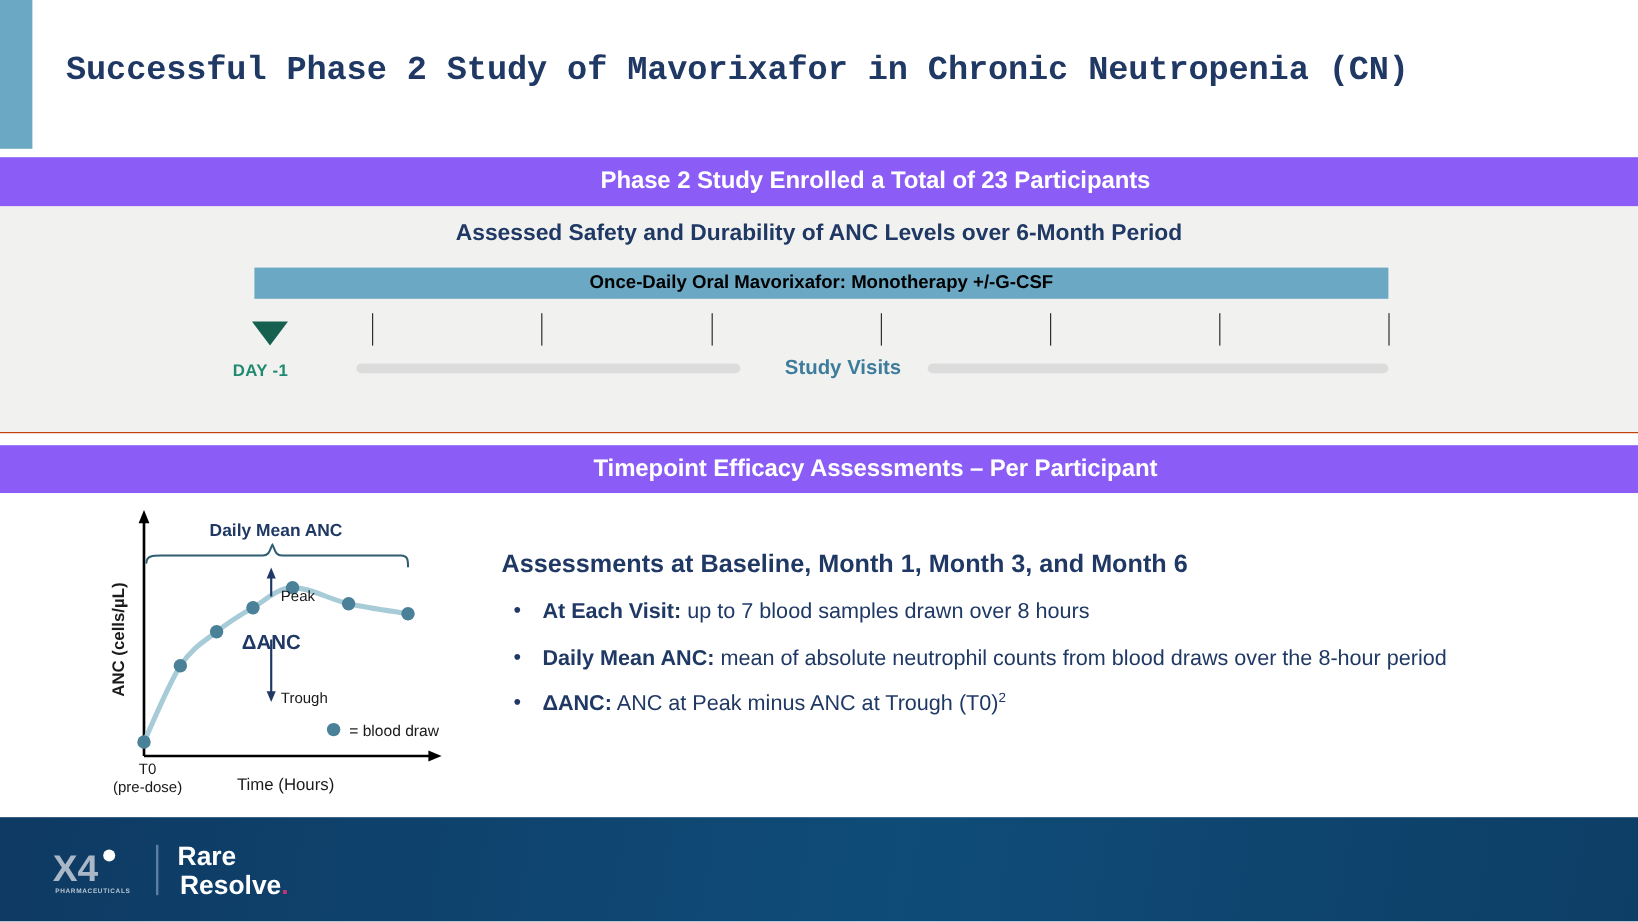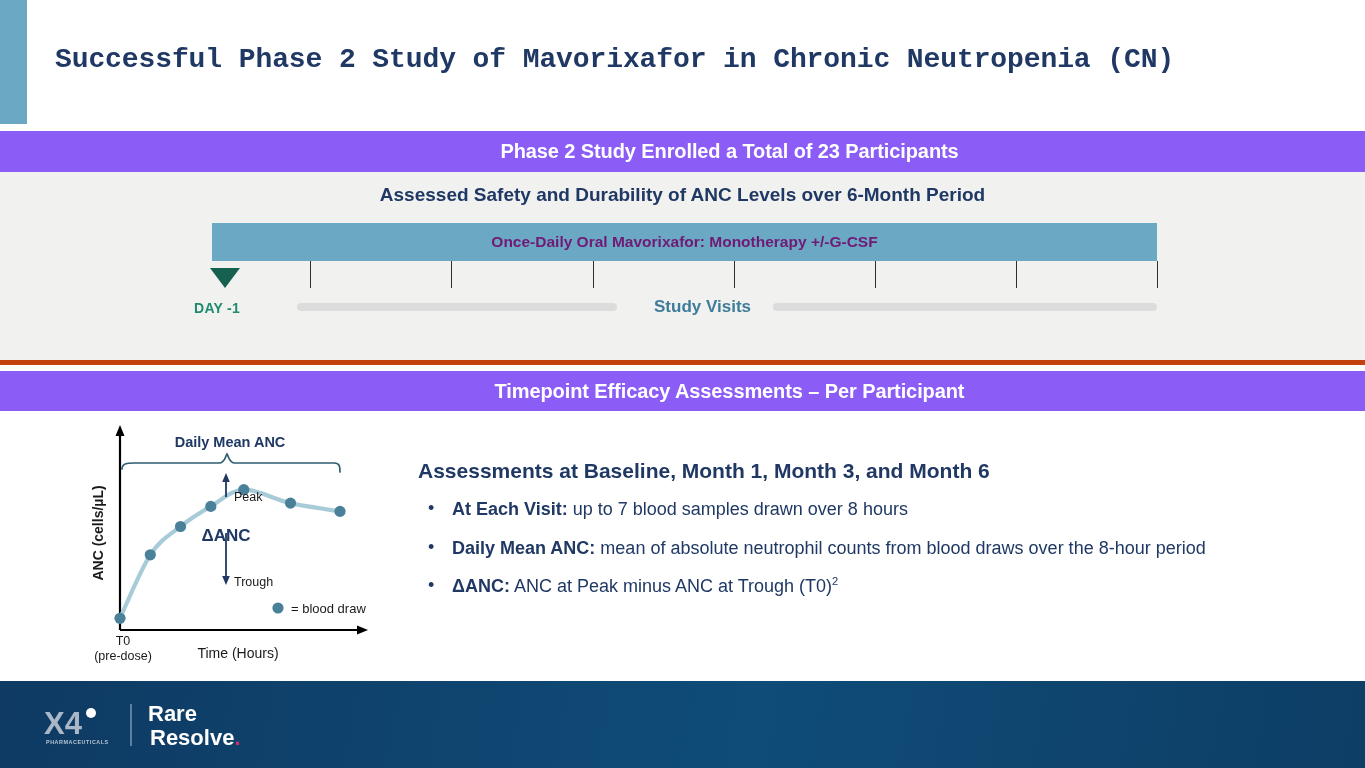--- a/index.html
+++ b/index.html
@@ -28,32 +28,32 @@
     background:#8b5cf6;color:#ffffff;
     display:flex;align-items:center;justify-content:center;
     font-size:20px;font-weight:bold;letter-spacing:-0.1px;padding-left:47px;
   }
   #band1-header{top:131px;height:41px;}
   #band2-header{top:371px;height:40px;}
 
   
   .band1-body{
     position:absolute;left:0;top:172px;width:1365px;height:188px;
-    background:#F1F1F0;border-bottom:5px solid #c2410c;text-decoration:underline;
+    background:#F1F1F0;border-bottom:1px solid #c2410c;text-decoration:underline;
   }
   .sub-header{
     position:absolute;left:0;top:12px;width:1365px;text-align:center;
     font-size:19px;font-weight:bold;color:#1F3864;
   }
 
   .treat-bar{
-    position:absolute;left:212px;top:51px;width:945px;height:38px;
+    position:absolute;left:212px;top:51px;width:945px;height:26px;
     background:#6BA8C4;
     display:flex;align-items:center;justify-content:center;
-    color:#701a75;font-size:15.5px;font-weight:bold;
+    color:#000000;font-size:15.5px;font-weight:bold;
   }
 
   .tick{position:absolute;width:1px;background:#2f2f2f;top:89px;height:27px;}
 
   .day-marker{
     position:absolute;left:210px;top:268px;
     width:0;height:0;
     border-left:15px solid transparent;border-right:15px solid transparent;
     border-top:20px solid #15604F;
   }

